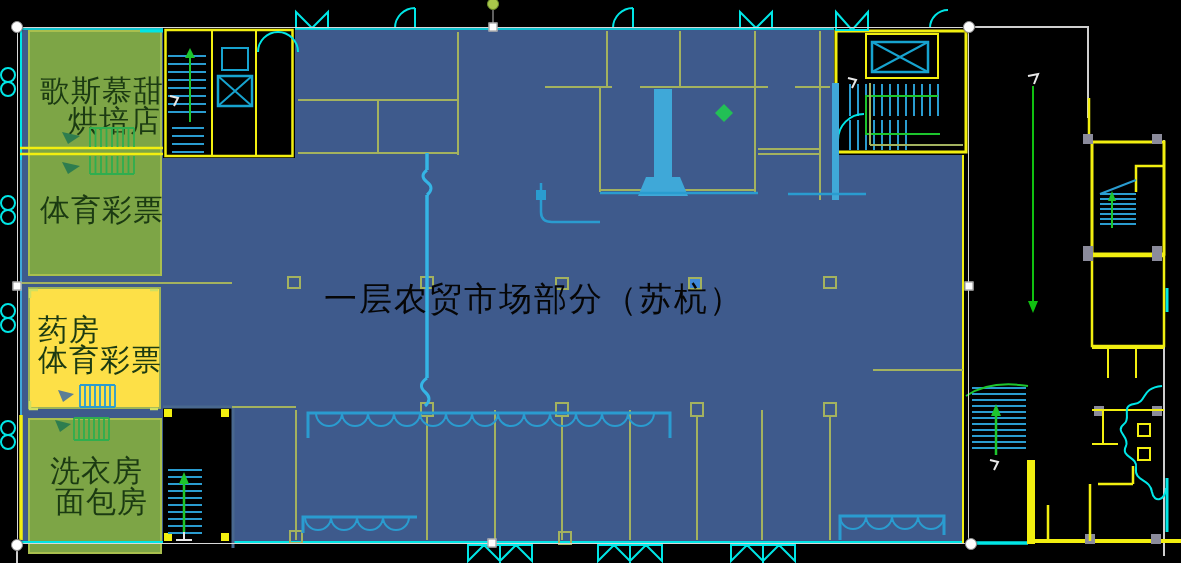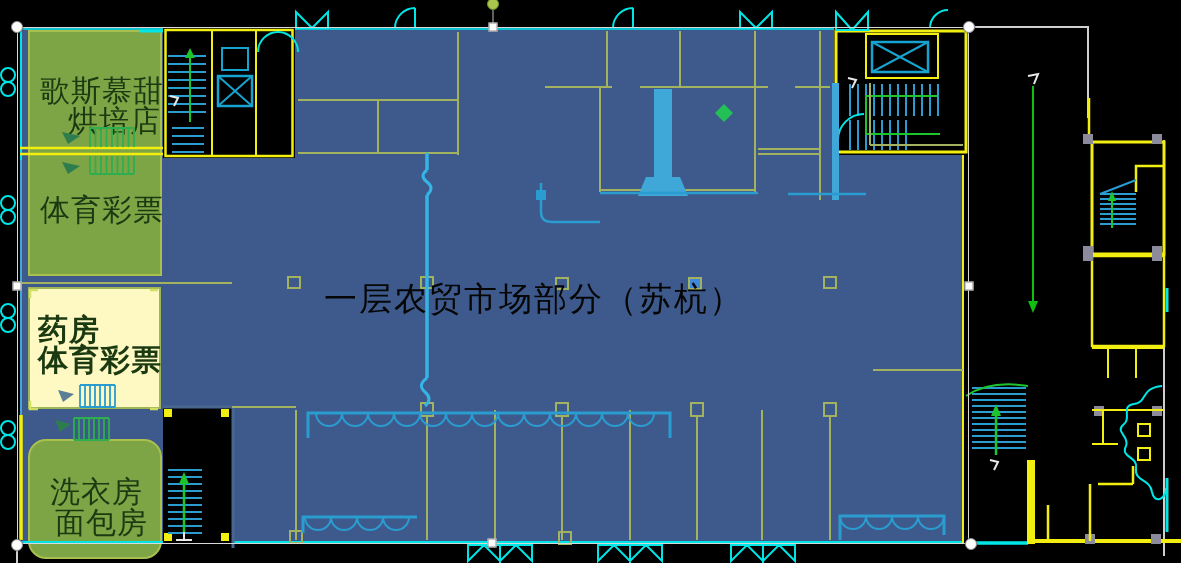--- a/index.html
+++ b/index.html
@@ -7,22 +7,22 @@
           font-family:"DejaVu Sans","Liberation Sans",sans-serif;}
   #canvas *{box-sizing:border-box;}
   .abs{position:absolute;}
   
   .overlay-shape{left:20px;top:28px;width:943px;height:515px;background:#3e5a8c;}
   
   .sel-border{left:17px;top:27px;width:952px;height:517px;border:1.5px solid #d8d8d8;pointer-events:none;}
   
   .shop-box{background:#7da546;border:2px solid #a9bf4e;}
   .box-bakery{left:28px;top:30px;width:134px;height:246px;}
-  .box-pharmacy{left:28px;top:287px;width:133px;height:122px;background:#fef9c3;border:2px solid #9db457;font-weight:bold;}
-  .box-laundry{left:28px;top:439px;width:134px;height:120px;border-radius:18px;}
+  .box-pharmacy{left:28px;top:287px;width:133px;height:122px;background:#fde047;border:2px solid #9db457;}
+  .box-laundry{left:28px;top:418px;width:134px;height:136px;}
   .shop-text{position:absolute;font-family:"DejaVu Serif","Liberation Serif",serif;
              font-size:30px;letter-spacing:1px;color:#1b3a12;white-space:nowrap;line-height:1;}
   
   .floor-title{left:324px;top:283px;font-family:Liberation Serif, serif;
                font-size:33px;letter-spacing:2px;color:#060606;white-space:nowrap;line-height:1;text-align:center;}
   
   .h-circle{width:12px;height:12px;border-radius:50%;background:#fdfdfd;border:1px solid #8e8e8e;
             transform:translate(-50%,-50%);box-shadow:0 0 2px rgba(0,0,0,.6);}
   .h-square{width:9px;height:9px;background:#fdfdfd;border:1px solid #8e8e8e;transform:translate(-50%,-50%);}
   .h-rotate{width:12px;height:12px;border-radius:50%;background:#a9c84b;border:1px solid #6e8f2e;

